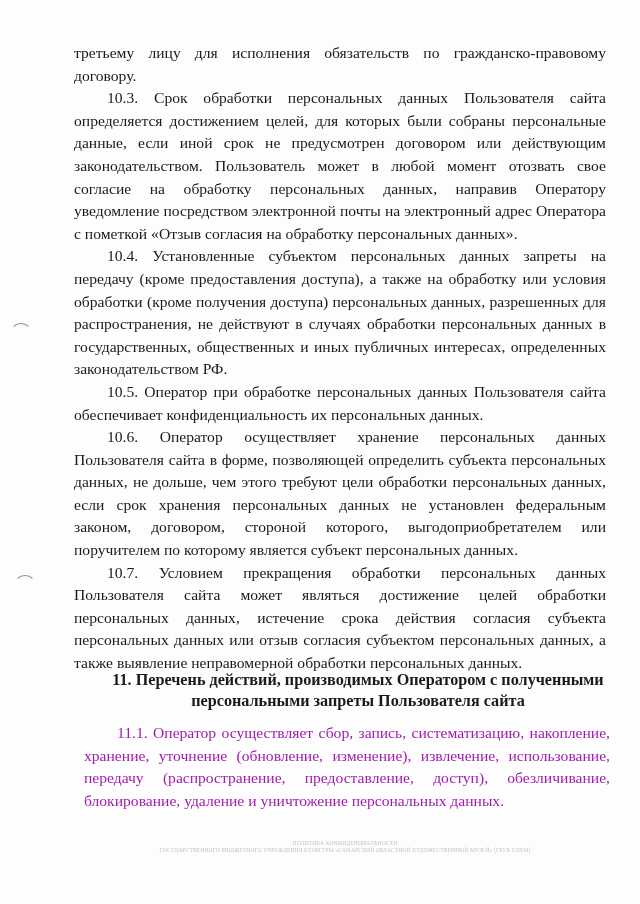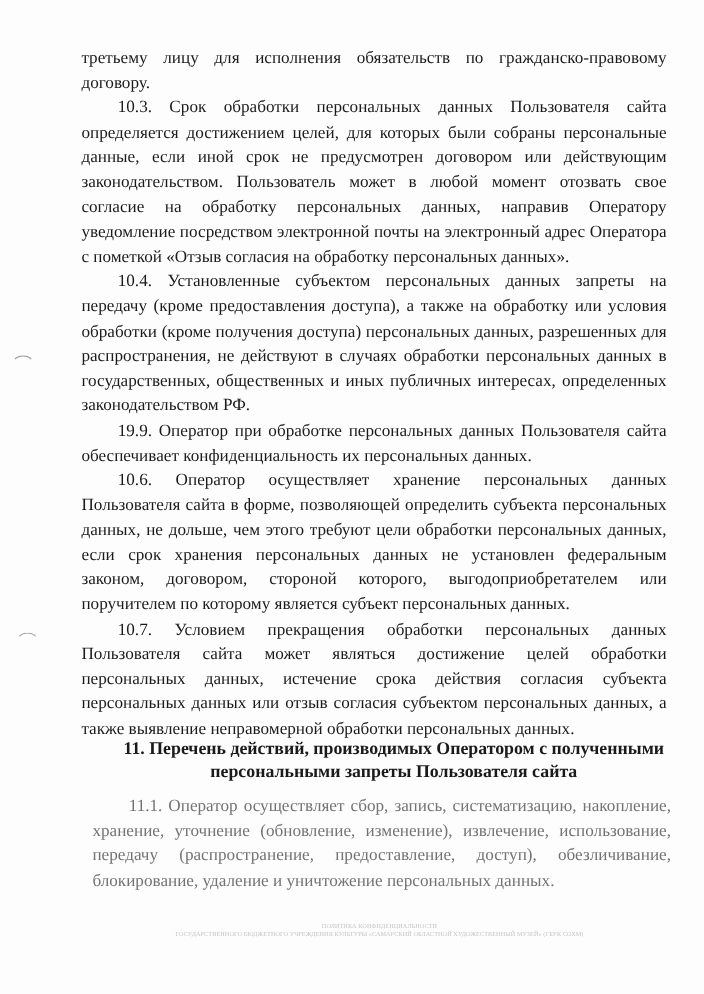--- a/index.html
+++ b/index.html
@@ -49,21 +49,21 @@
       line-height: 21px;
       margin: 1px;
     }
     .section-body {
       position: absolute;
       left: 84px;
       top: 722px;
       width: 526px;
       font-size: 15.6px;
       line-height: 22.6px;
-      color: #737373;
+      color: #a21caf;
     }
     .footer {
       position: absolute;
       left: 130px;
       top: 840px;
       width: 430px;
       text-align: center;
       font-size: 5.6px;
       line-height: 7px;
       color: #c4c4c4;
@@ -88,21 +88,21 @@
 
 <div class="page">
 
   <span class="punch-hole upper"></span>
   <span class="punch-hole lower"></span>
 
   <div class="content">
     <p class="para">третьему лицу для исполнения обязательств по гражданско-правовому договору.</p>
     <p class="para indent">10.3. Срок обработки персональных данных Пользователя сайта определяется достижением целей, для которых были собраны персональные данные, если иной срок не предусмотрен договором или действующим законодательством. Пользователь может в любой момент отозвать свое согласие на обработку персональных данных, направив Оператору уведомление посредством электронной почты на электронный адрес Оператора с пометкой «Отзыв согласия на обработку персональных данных».</p>
     <p class="para indent">10.4. Установленные субъектом персональных данных запреты на передачу (кроме предоставления доступа), а также на обработку или условия обработки (кроме получения доступа) персональных данных, разрешенных для распространения, не действуют в случаях обработки персональных данных в государственных, общественных и иных публичных интересах, определенных законодательством РФ.</p>
-    <p class="para indent">19.9. Оператор при обработке персональных данных Пользователя сайта обеспечивает конфиденциальность их персональных данных.</p>
+    <p class="para indent">10.5. Оператор при обработке персональных данных Пользователя сайта обеспечивает конфиденциальность их персональных данных.</p>
     <p class="para indent">10.6. Оператор осуществляет хранение персональных данных Пользователя сайта в форме, позволяющей определить субъекта персональных данных, не дольше, чем этого требуют цели обработки персональных данных, если срок хранения персональных данных не установлен федеральным законом, договором, стороной которого, выгодоприобретателем или поручителем по которому является субъект персональных данных.</p>
     <p class="para indent">10.7. Условием прекращения обработки персональных данных Пользователя сайта может являться достижение целей обработки персональных данных, истечение срока действия согласия субъекта персональных данных или отзыв согласия субъектом персональных данных, а также выявление неправомерной обработки персональных данных.</p>
   </div>
 
   <h2 class="section-heading">
     <span>11. Перечень действий, производимых Оператором с полученными</span><br>
     <span>персональными запреты Пользователя сайта</span>
   </h2>
 
   <div class="section-body">

